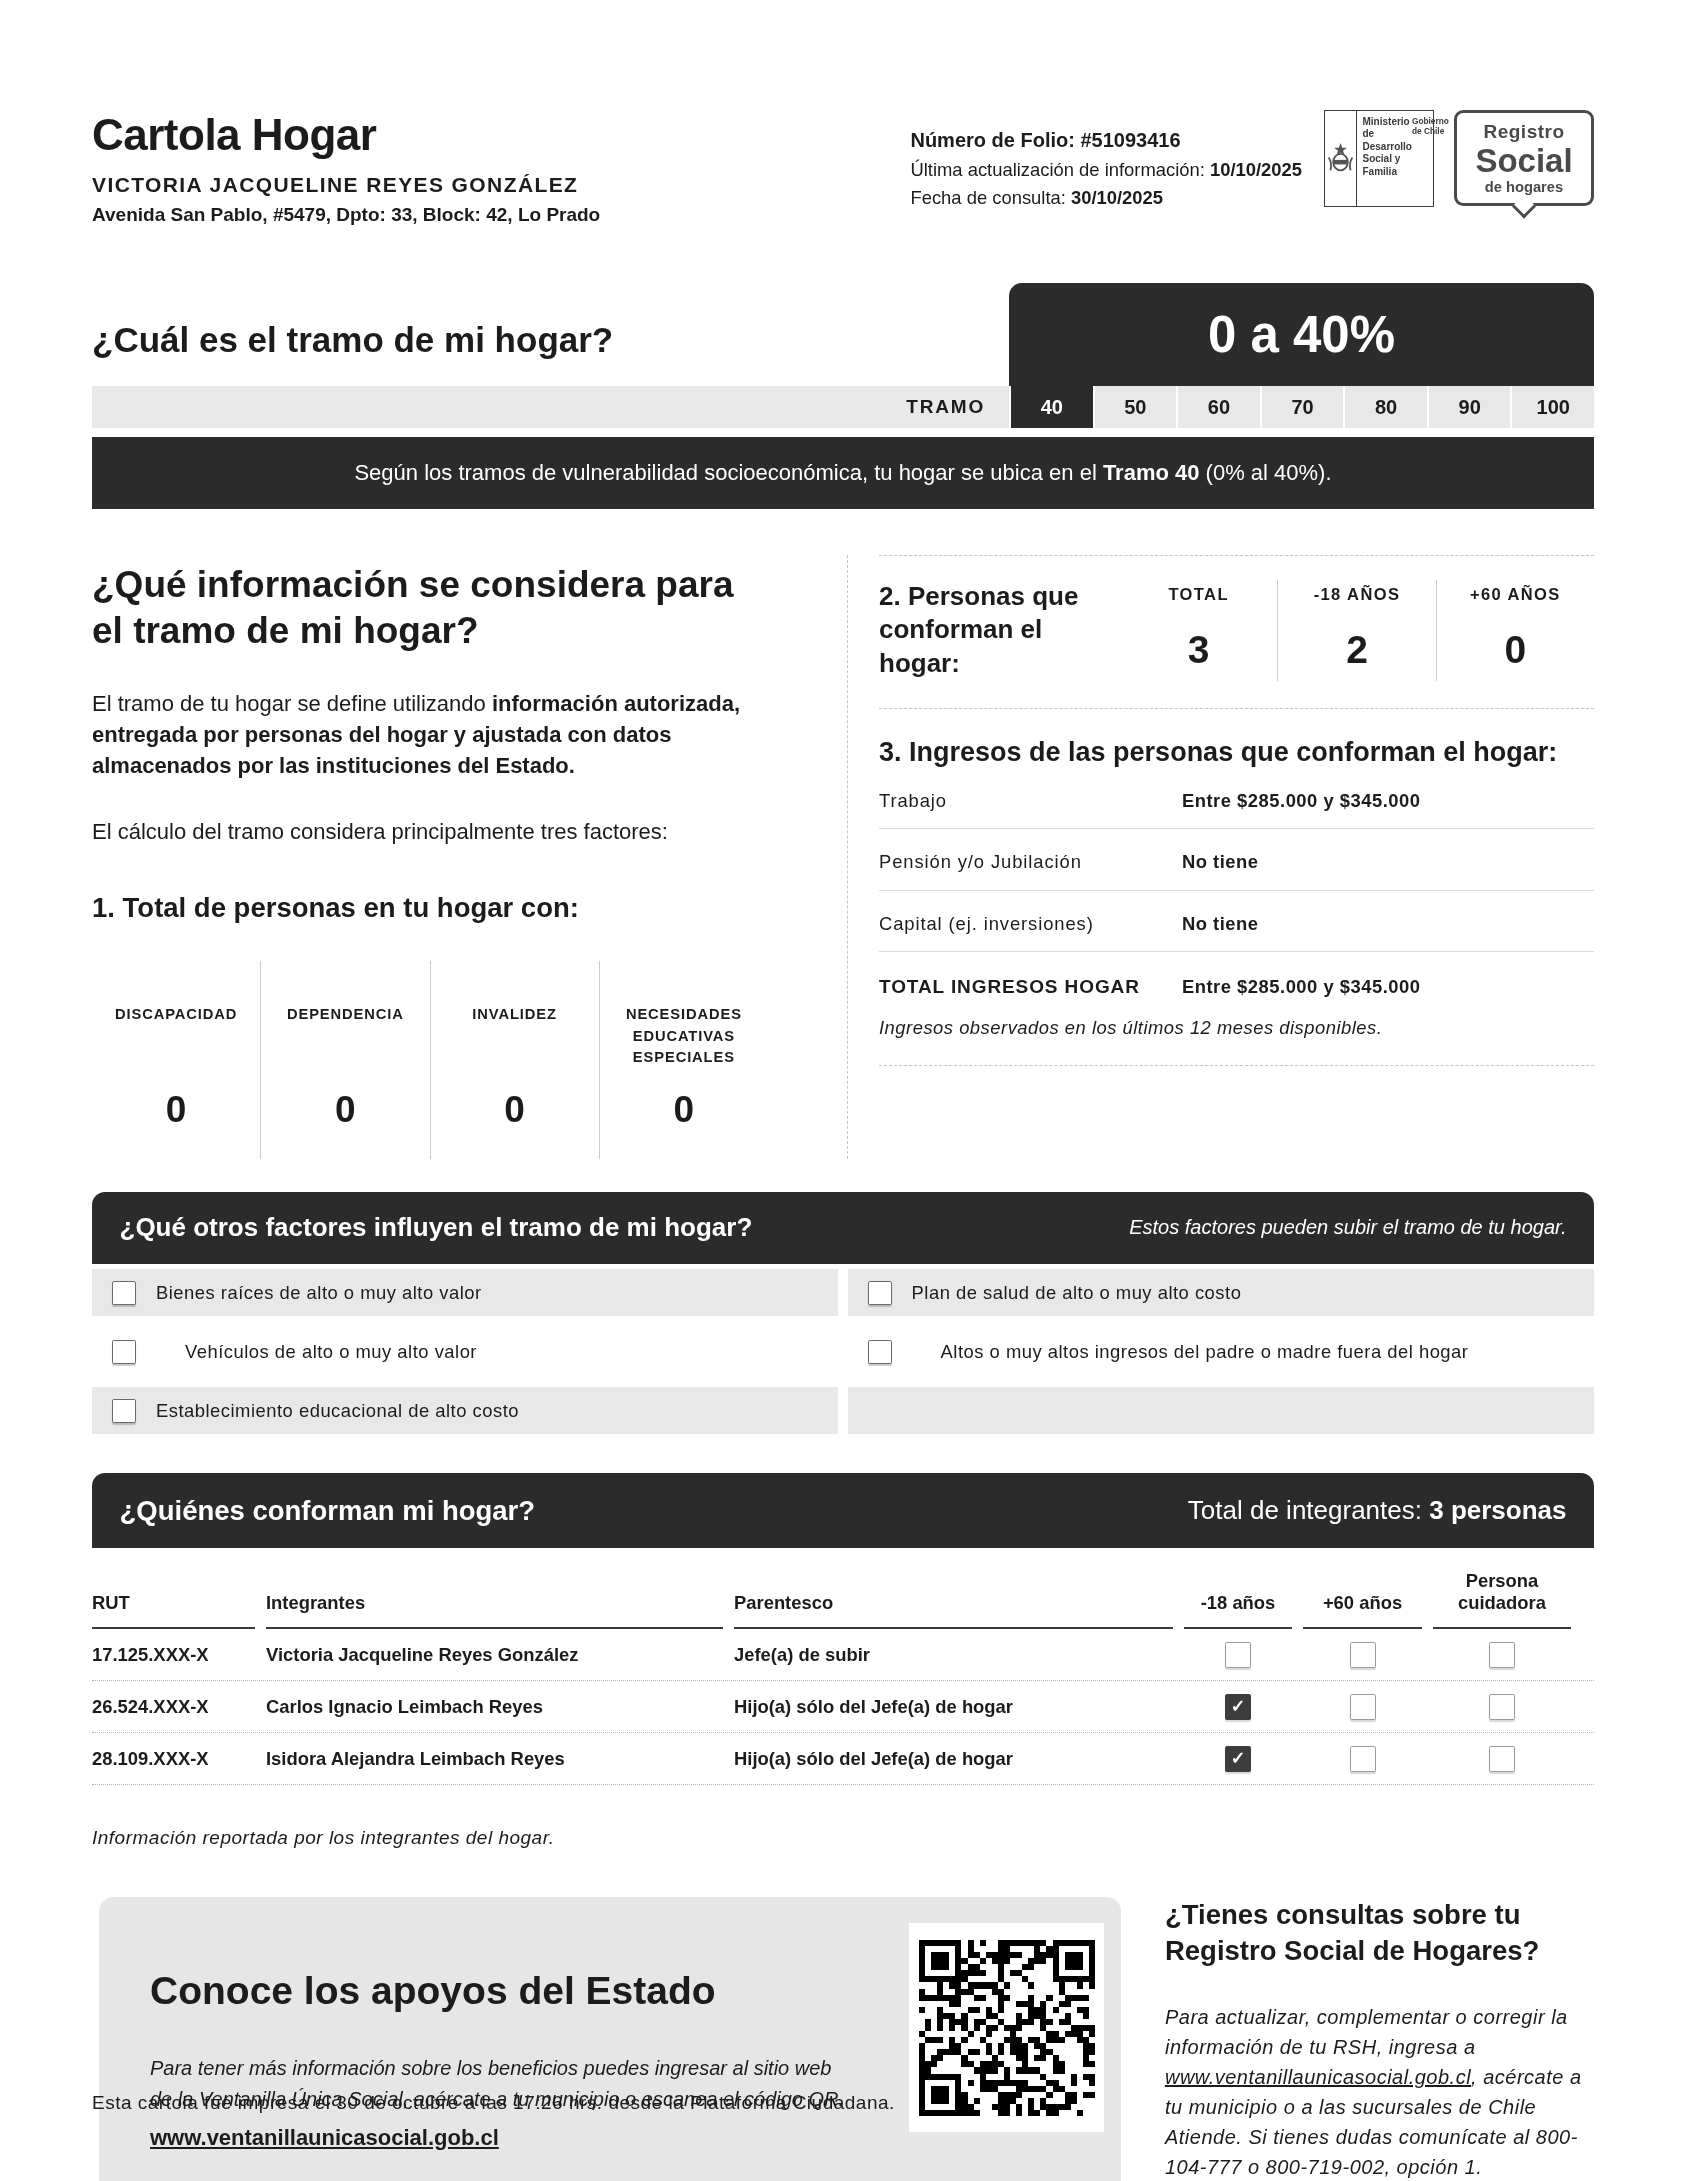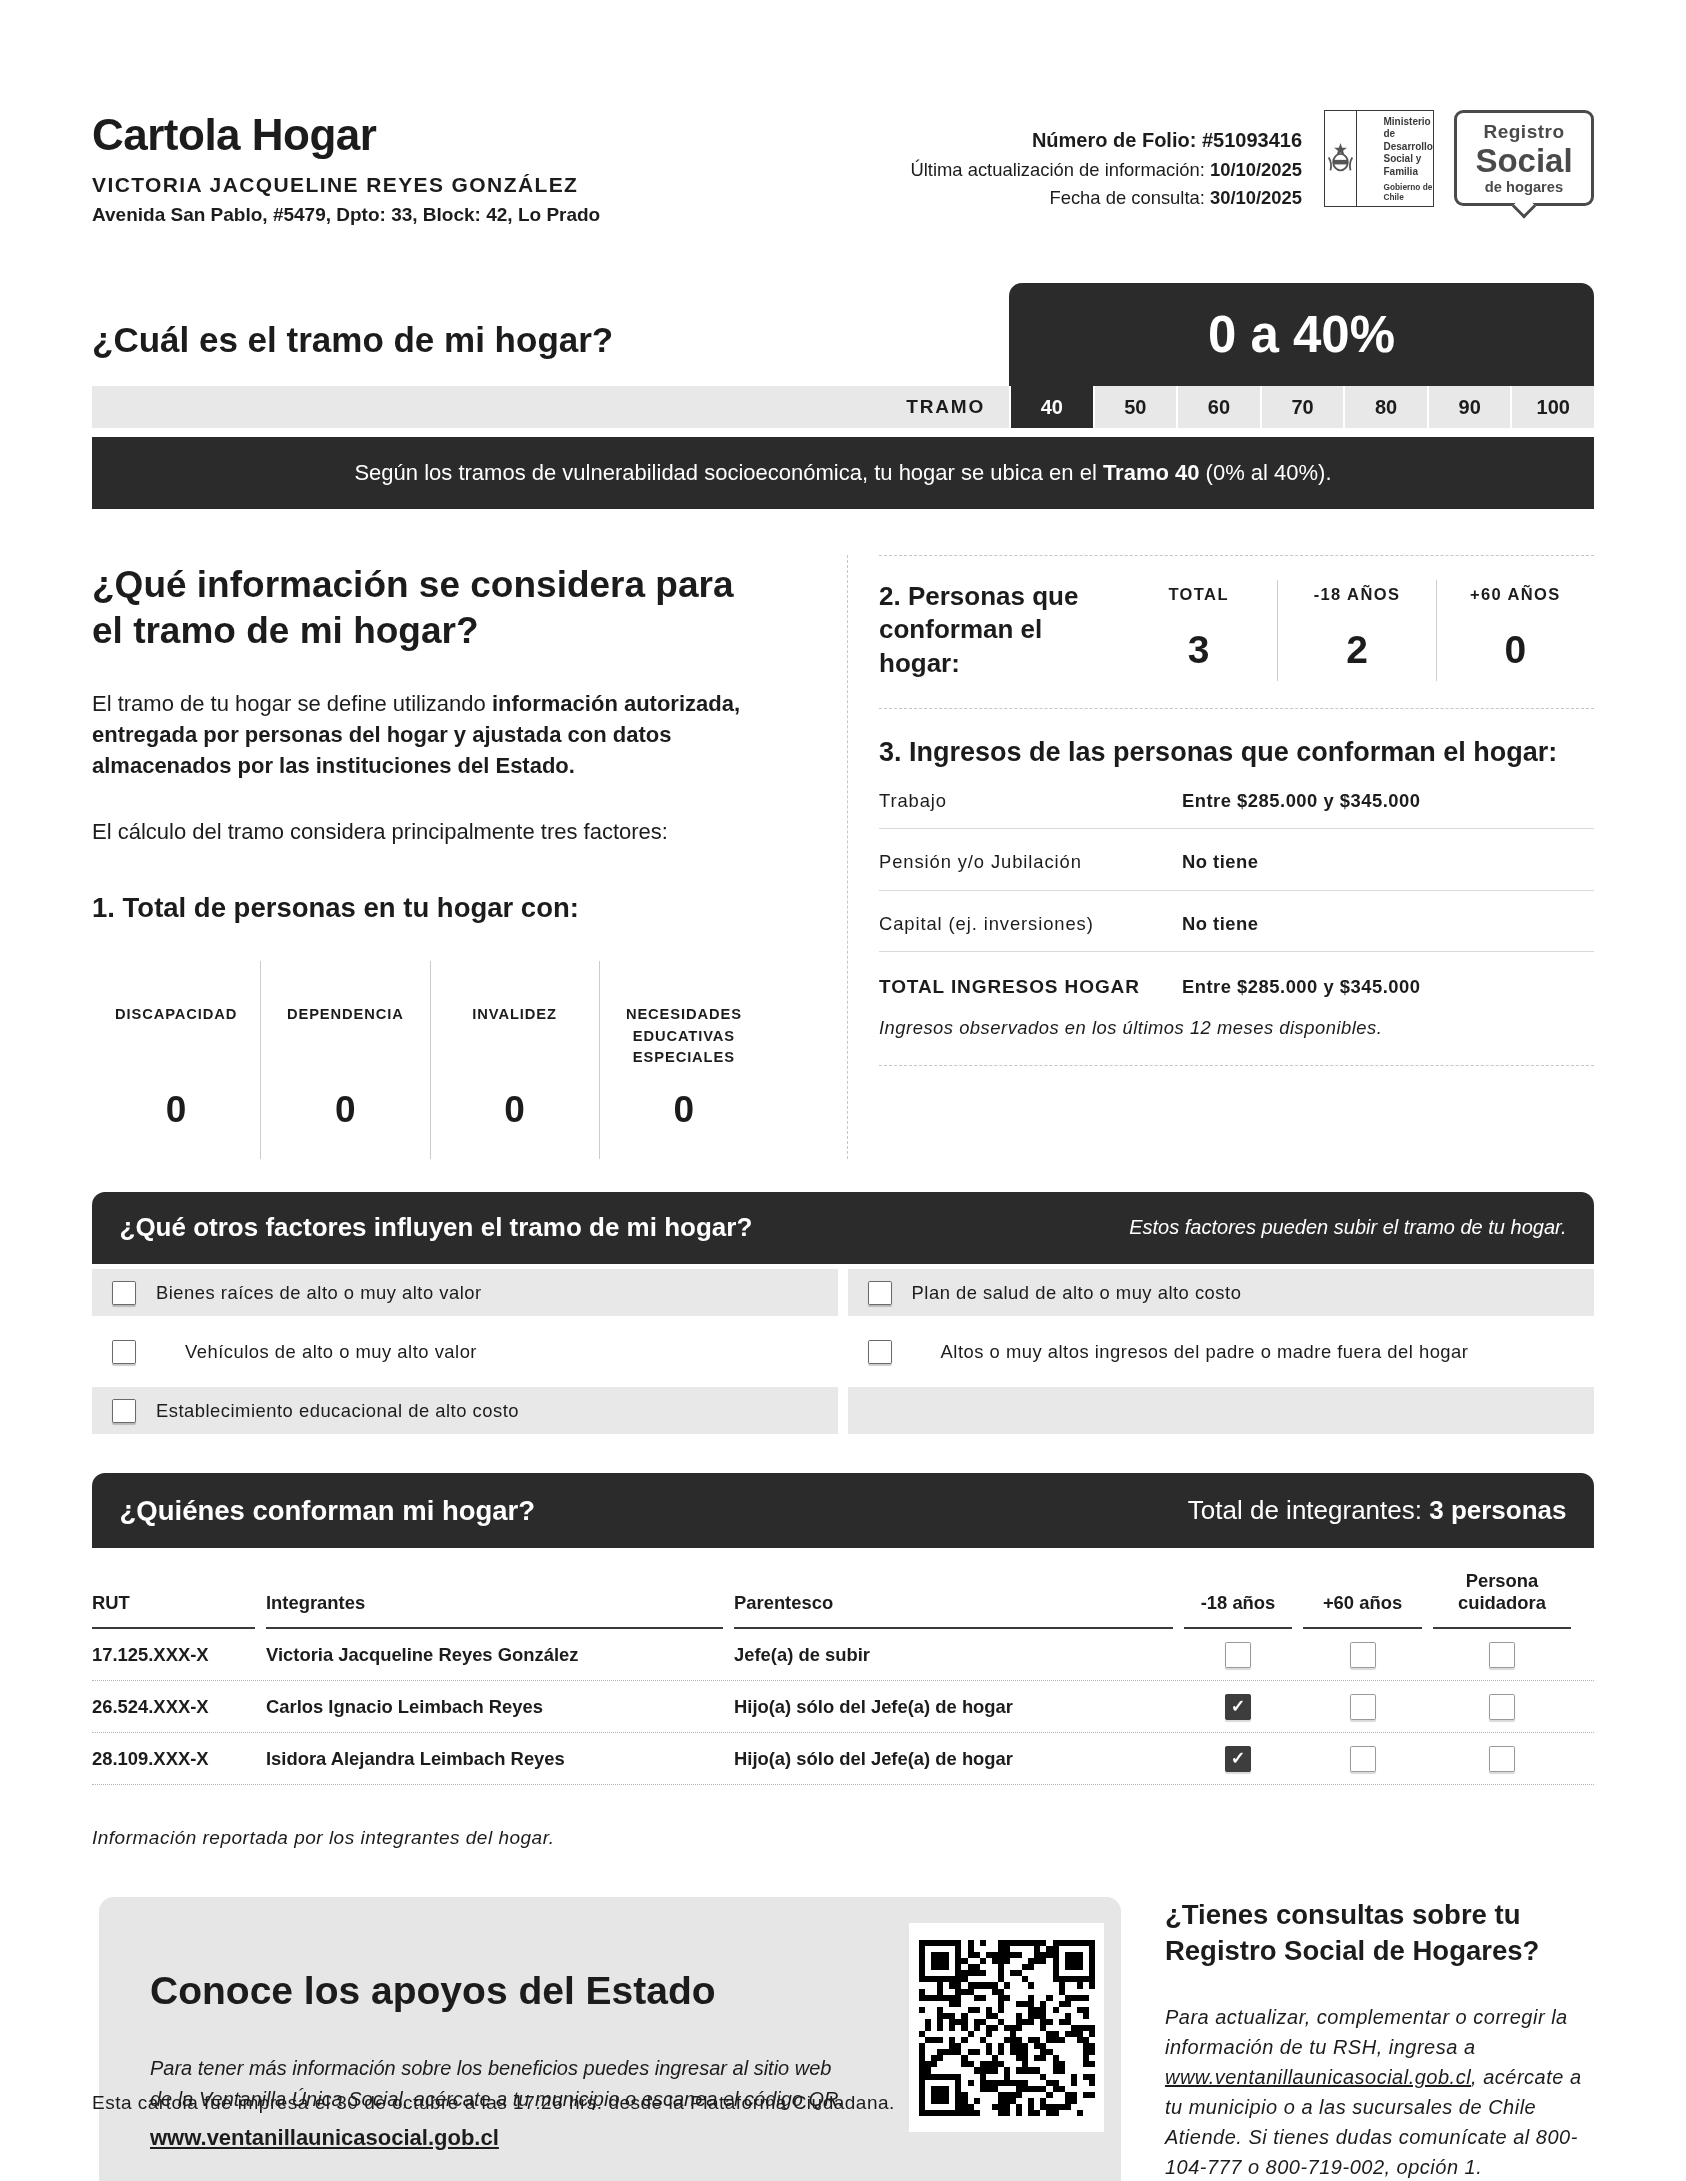--- a/index.html
+++ b/index.html
@@ -5,27 +5,27 @@
   * { margin:0; padding:0; box-sizing:border-box; }
   body { background:#ffffff; font-family:"Liberation Sans", sans-serif; color:#1c1c1c; }
   .page { width:1686px; height:2182px; background:#fff; position:relative; overflow:hidden; }
 
   
   .header { display:flex; justify-content:space-between; margin:110px 92px 0 92px; }
   .hdr-left h1 { font-size:44px; font-weight:bold; letter-spacing:-0.5px; }
   .hdr-left .person { font-size:21px; font-weight:bold; letter-spacing:1.4px; margin-top:13px; }
   .hdr-left .address { font-size:19px; font-weight:bold; margin-top:7.3px; }
   .hdr-right { display:flex; align-items:flex-start; }
-  .folio { text-align:right; font-size:18.4px; line-height:1.55; margin-right:22px; padding-top:14.7px; }
+  .folio { font-size:18.4px; line-height:1.55; margin-right:22px; padding-top:14.7px; }
   .folio .l1 { font-weight:bold; font-size:20px; }
   .folio b { font-weight:bold; }
   .logos { display:flex; align-items:flex-start; }
   .min-logo { width:110px; height:97px; border:1.8px solid #3a3a3a; display:flex; background:#fff; }
   .min-emblem { width:40px; border-right:1.8px solid #3a3a3a; display:flex; align-items:center; justify-content:center; }
-  .min-text { flex:1; padding:4.6px 3.7px 3.7px 5.5px; display:flex; flex-direction:column; justify-content:space-between;margin-left:21px; }
+  .min-text { flex:1; padding:4.6px 3.7px 3.7px 5.5px; display:flex; flex-direction:row; justify-content:space-between; }
   .min-text .mt1 { font-size:10px; font-weight:bold; color:#3a3a3a; line-height:1.25; }
   .min-text .mt2 { font-size:8.3px; font-weight:bold; color:#3a3a3a; }
   .rsh-logo { margin-left:20px; width:140px; height:96px; border:3.7px solid #4a4a4a; border-radius:9.2px; position:relative; display:flex; flex-direction:column; align-items:center; justify-content:center; background:#fff; }
   .rsh-logo .r1 { font-size:19px; font-weight:bold; color:#4a4a4a; letter-spacing:0.5px; }
   .rsh-logo .r2 { font-size:33px; font-weight:800; color:#4a4a4a; line-height:1; margin:0.9px 0 1.8px; }
   .rsh-logo .r3 { font-size:14.7px; font-weight:bold; color:#4a4a4a; }
   .rsh-tail { position:absolute; bottom:-11px; left:50%; width:16.5px; height:16.5px; background:#fff; border-right:3.7px solid #4a4a4a; border-bottom:3.7px solid #4a4a4a; transform:translateX(-50%) rotate(45deg); }
 
   
   .tramo { margin:57px 92px 0 92px; }

